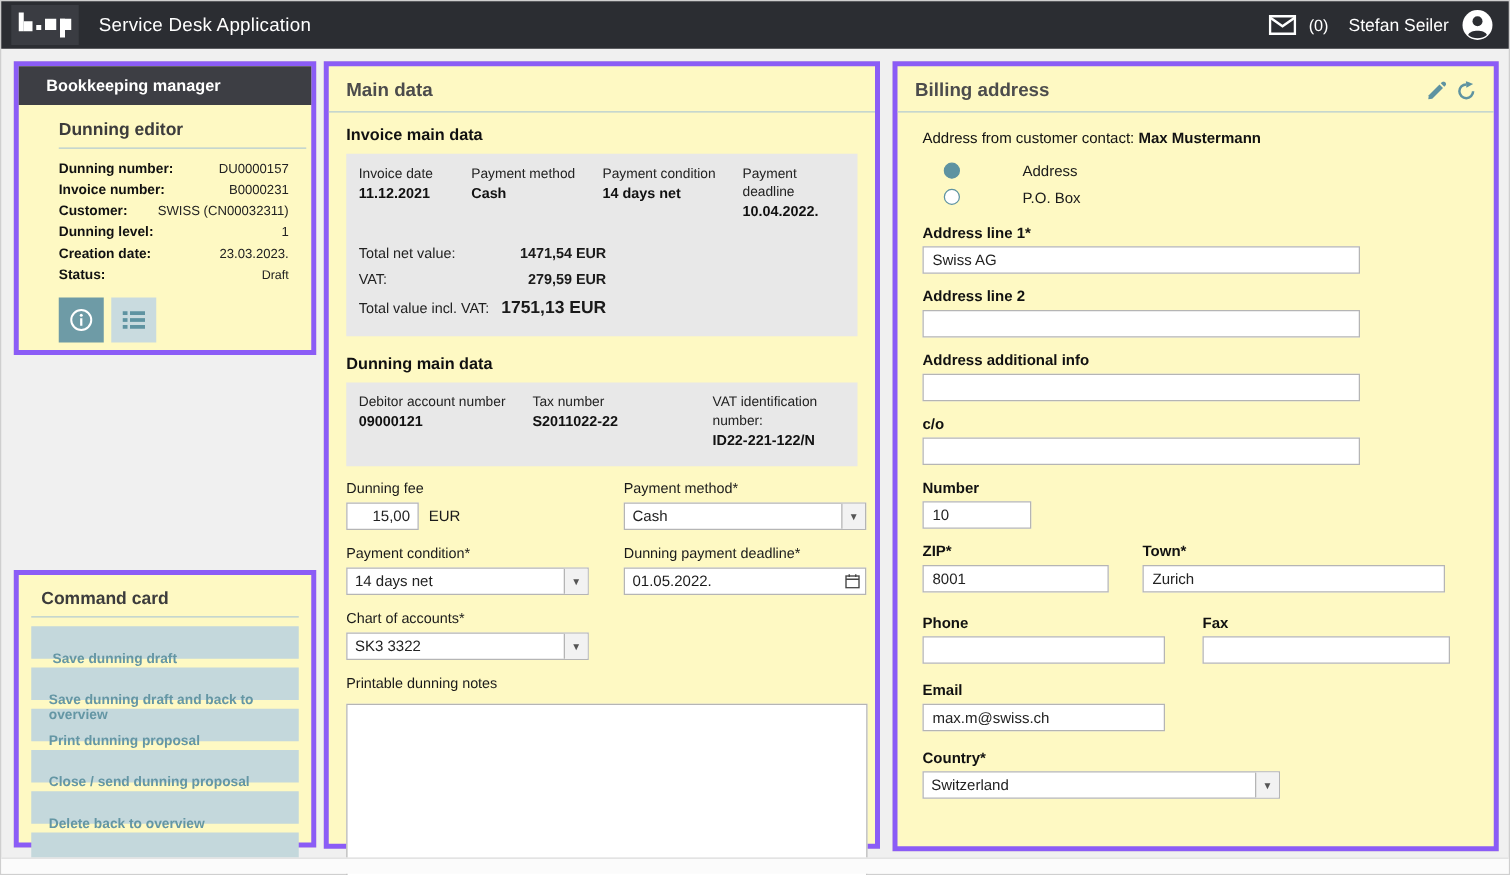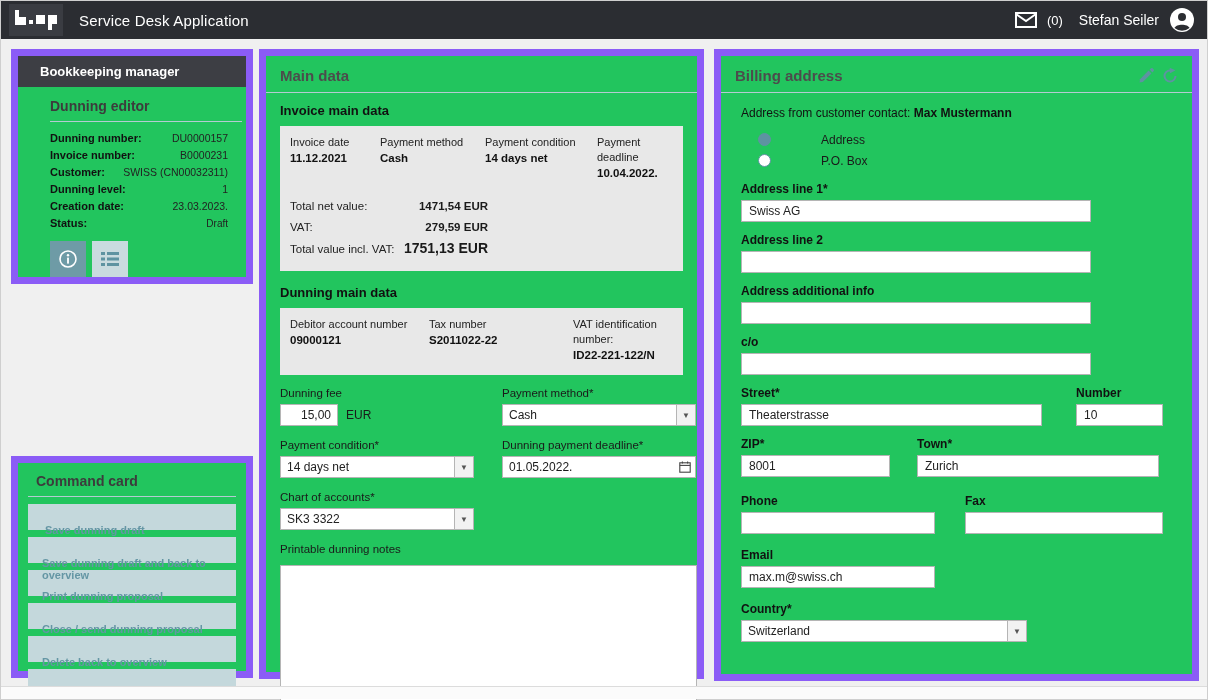--- a/index.html
+++ b/index.html
@@ -12,21 +12,21 @@
 
   
   .topbar { height:38px; background:#2b2d32; display:flex; align-items:center; padding:0 12px; }
   .logo-box { width:54px; height:32px; background:#3a3c42; margin-left:-4px; display:flex; align-items:center; justify-content:center; }
   .app-title { color:#fff; font-size:15px; margin-left:16px; letter-spacing:.2px; }
   .topbar-right { margin-left:auto; display:flex; align-items:center; gap:10px; color:#fff; }
   .mail-count { font-size:13px; }
   .user-name { font-size:14px; margin-left:6px; }
 
   
-  .panel { position:absolute; background:#22c55e; border:7px solid #8b5cf6; }
+  .panel { position:absolute; background:#fef9c3; border:4px solid #8b5cf6; }
   .panel-title { font-size:15px; font-weight:bold; color:#4c4c4c; }
 
   
   .card-top   { left:10px; top:10px;  width:242px; height:235px; }
   .card-cmd   { left:10px; top:417px; width:242px; height:222px; }
   .side-header { background:#3d3e44; color:#fff; font-weight:bold; font-size:13px; padding:8px 0 8px 22px; }
   .side-body { padding:0 18px;margin-left:14px; }
   .side-title { font-size:14px; font-weight:bold; color:#3c3c3c; padding:11px 0 7px; border-bottom:1px solid #b4cbd2; margin-right:-14px; }
   .kv-rows { margin-top:8px; }
   .kv-row { display:flex; justify-content:space-between; align-items:baseline; line-height:17px; }
@@ -363,24 +363,20 @@
         <label class="b-label">Address line 2</label>
         <input class="b-input w-full" value="" style="">
 
         <label class="b-label">Address additional info</label>
         <input class="b-input w-full" value="" style="">
 
         <label class="b-label">c/o</label>
         <input class="b-input w-full" value="" style="">
 
         <div class="row-2col">
-          <div class="col-street">
-            <label class="b-label">Street*</label>
-            <input class="b-input inp-in-col" value="Theaterstrasse" style="">
-          </div>
           <div class="col-number">
             <label class="b-label">Number</label>
             <input class="b-input inp-in-col" value="10" style="">
           </div>
         </div>
 
         <div class="row-2col">
           <div class="col-zip">
             <label class="b-label">ZIP*</label>
             <input class="b-input inp-in-col" value="8001" style="">

